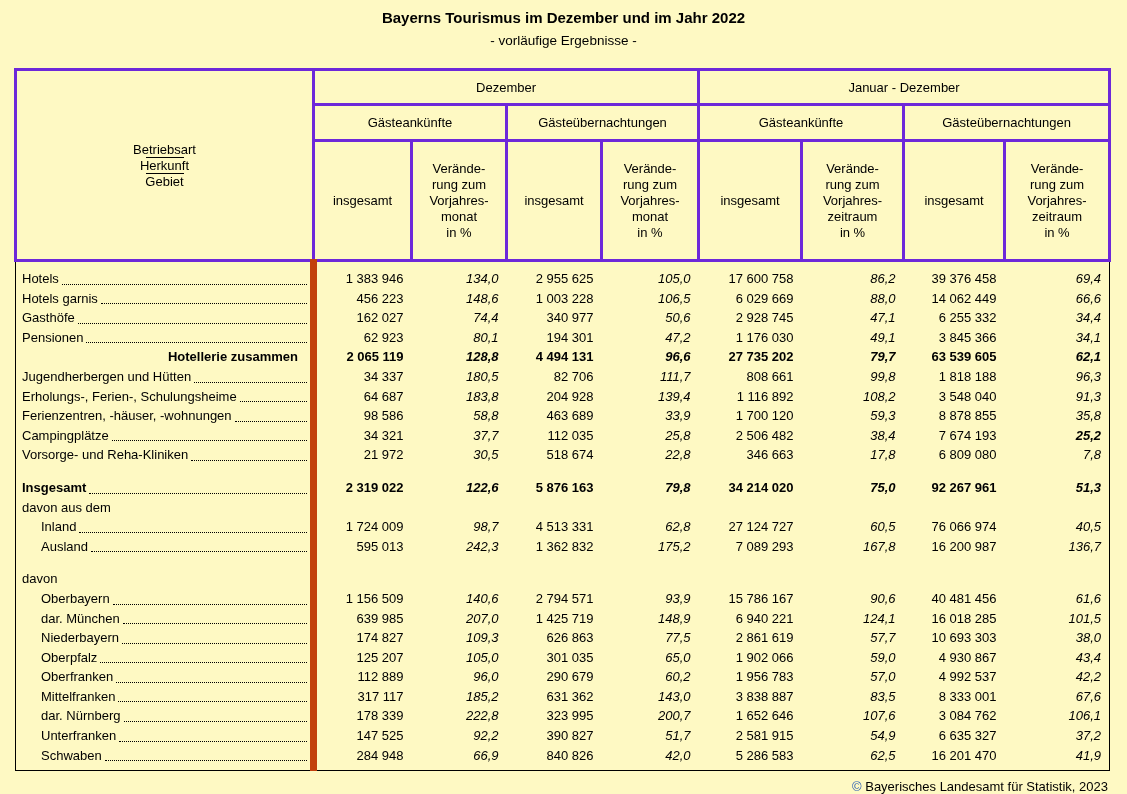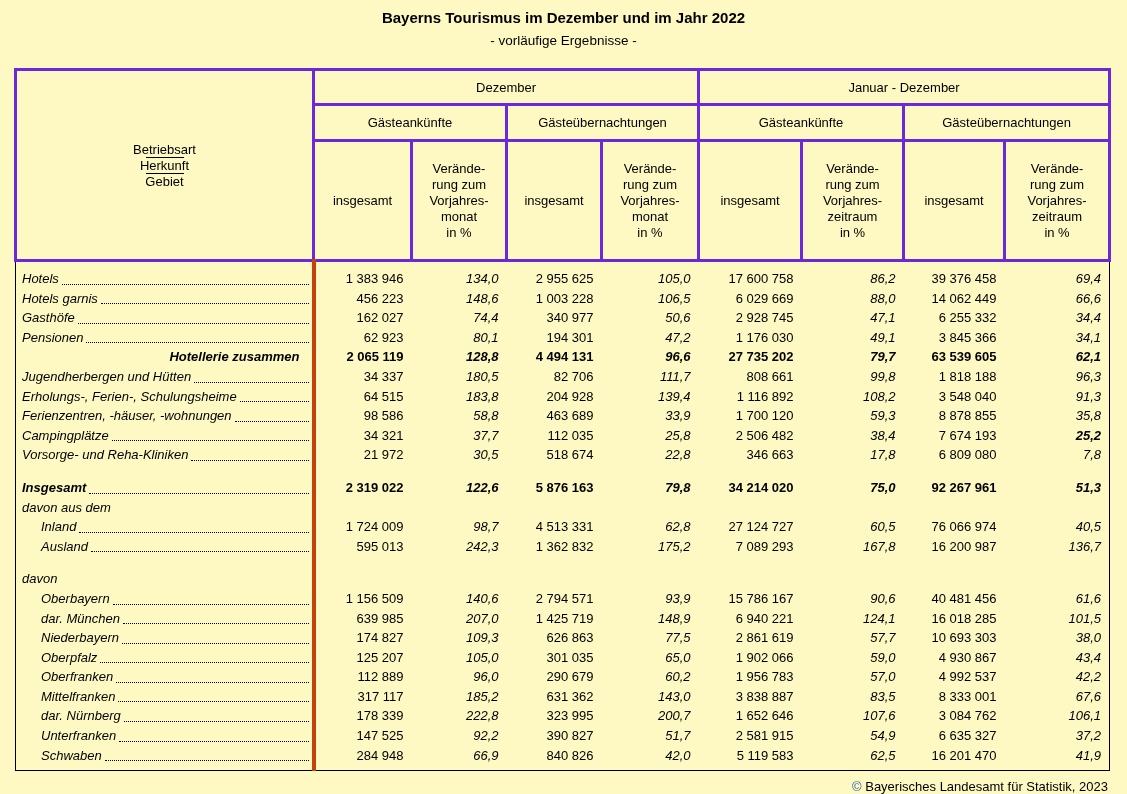--- a/index.html
+++ b/index.html
@@ -56,21 +56,21 @@
     width: 38px;
     border-top: 1px solid #000;
     height: 0;
   }
   tbody td {
     padding: 0;
     line-height: 19.6px;
     height: 19.6px;
     vertical-align: bottom;
   }
-  tbody td.label-cell { border-right: 4px solid #c2410c; font-style: italic; }
+  tbody td.label-cell { border-right: 7px solid #c2410c; }
   tbody tr:first-child td { padding-top: 7px; }
   tbody tr:last-child td { padding-bottom: 5px; }
   tbody tr.spacer td { height: 13px; line-height: 13px; }
   .labwrap {
     display: flex;
     align-items: flex-end;
     padding-left: 6px;
   }
   .labwrap.indent { padding-left: 25px; }
   .labwrap.right { justify-content: flex-end; padding-right: 12px; }
@@ -259,21 +259,21 @@
           <td class="num">1 818 188</td>
           <td class="num pct">96,3</td>
         </tr>
         <tr>
           <td class="label-cell">
             <div class="labwrap">
               <span class="row-label">Erholungs-, Ferien-, Schulungsheime</span>
               <span class="leader"></span>
             </div>
           </td>
-          <td class="num">64 515</td>
+          <td class="num">64 687</td>
           <td class="num pct">183,8</td>
           <td class="num">204 928</td>
           <td class="num pct">139,4</td>
           <td class="num">1 116 892</td>
           <td class="num pct">108,2</td>
           <td class="num">3 548 040</td>
           <td class="num pct">91,3</td>
         </tr>
         <tr>
           <td class="label-cell">
@@ -527,21 +527,21 @@
           <td class="label-cell">
             <div class="labwrap indent">
               <span class="row-label">Schwaben</span>
               <span class="leader"></span>
             </div>
           </td>
           <td class="num">284 948</td>
           <td class="num pct">66,9</td>
           <td class="num">840 826</td>
           <td class="num pct">42,0</td>
-          <td class="num">5 119 583</td>
+          <td class="num">5 286 583</td>
           <td class="num pct">62,5</td>
           <td class="num">16 201 470</td>
           <td class="num pct">41,9</td>
         </tr>
       </tbody>
   </table>
 
   <div class="footer">
     <span class="copyright">©</span><span> Bayerisches Landesamt für Statistik, 2023</span>
   </div>

